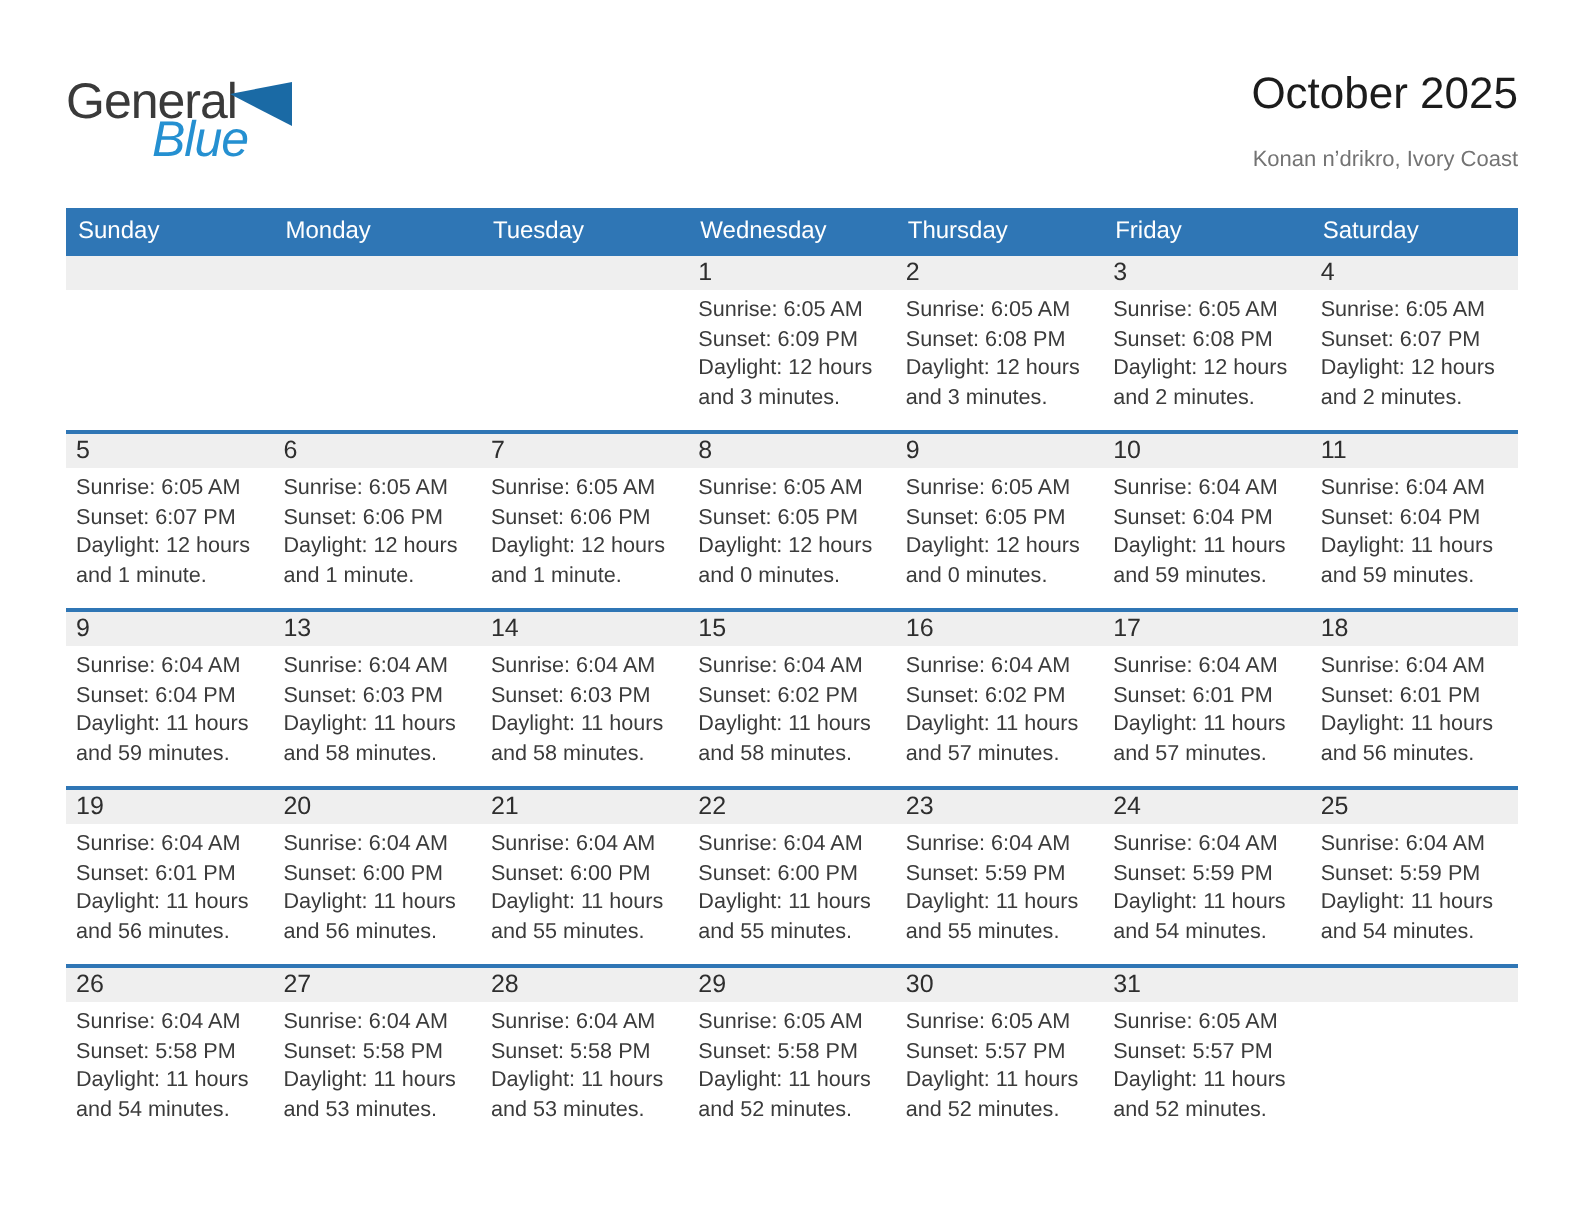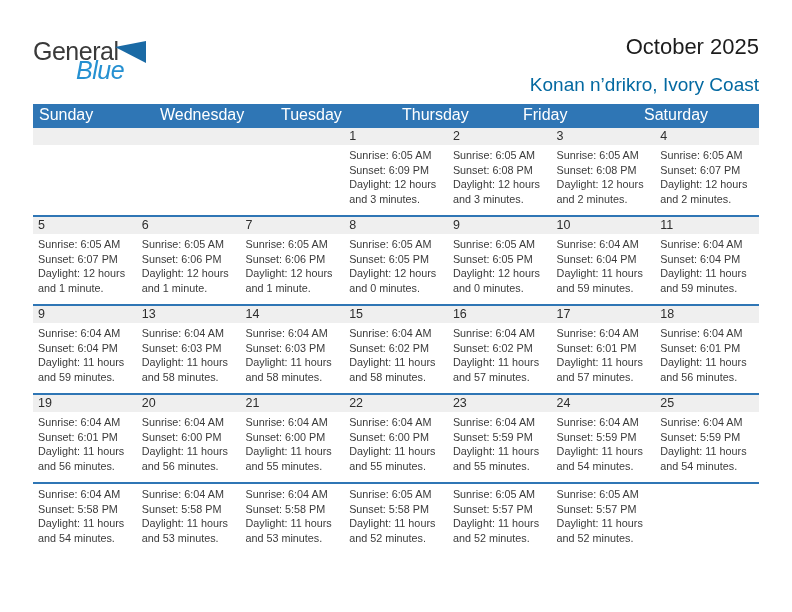--- a/index.html
+++ b/index.html
@@ -9,26 +9,26 @@
 
   
   .logo { position:absolute; left:33px; top:38px; width:120px; height:52px; }
   .logo-general { font-size:25px; color:#3a3a3a; letter-spacing:-0.5px; line-height:26px; }
   .logo-tri { position:absolute; left:82px; top:3px; }
   .logo-tri polygon { fill:#1a6aa5; }
   .logo-blue { font-size:25px; color:#2590d1; letter-spacing:-0.5px; line-height:24px; margin-left:43px; margin-top:-6px;font-style:italic; }
 
   
   .title { position:absolute; right:33px; top:34px; font-size:22px; color:#1c1c1c; text-align:right; }
-  .subtitle { position:absolute; right:33px; top:74px; font-size:19px; color:#0369a1; text-align:left; }
+  .subtitle { position:absolute; right:33px; top:74px; font-size:11px; color:#737373; text-align:left; }
 
   
   .grid { position:absolute; left:33px; top:104px; width:726px; }
   .hrow { display:flex; height:22px; background:var(--header-blue,#2f76b5); }
-  .hcell { flex:1; color:#ffffff; font-size:16px; line-height:22px; padding-left:6px;
+  .hcell { flex:1; color:#ffffff; font-size:12px; line-height:22px; padding-left:6px;
            overflow:hidden; white-space:nowrap; }
   .week { border-top:2px solid var(--line-blue,#2f76b5); }
   .band { display:flex; height:17px; background:var(--band-gray,#efefef); }
   .daynum { flex:1; font-size:12.5px; line-height:17px; padding-left:5px; color:#2e2e2e; }
   .wbody { display:flex; min-height:70px; }
   .cellinfo { flex:1; padding:3px 6px 0 5px; font-size:10.8px; line-height:14.6px; color:#3b3b3b; }
   .cellinfo .line { white-space:nowrap; overflow:hidden; }
 </style>
 </head>
 <body>
@@ -42,22 +42,23 @@
       </svg>
     <div class="logo-blue">Blue</div>
   </div>
 
   <div class="title">October 2025</div>
   <div class="subtitle">Konan n’drikro, Ivory Coast</div>
 
   <div class="grid">
     <div class="hrow">
         <div class="hcell">Sunday</div>
+        <div class="hcell">Monday</div>
+        <div class="hcell">Tuesday</div>
         <div class="hcell">Wednesday</div>
-        <div class="hcell">Tuesday</div>
         <div class="hcell">Thursday</div>
         <div class="hcell">Friday</div>
         <div class="hcell">Saturday</div>
       </div>
 
   <div class="week">
         <div class="band">
           <div class="daynum"></div>
           <div class="daynum"></div>
           <div class="daynum"></div>
@@ -255,20 +256,29 @@
           </div>
           <div class="cellinfo">
             <div class="line">Sunrise: 6:04 AM</div>
             <div class="line">Sunset: 5:59 PM</div>
             <div class="line">Daylight: 11 hours</div>
             <div class="line">and 54 minutes.</div>
           </div>
         </div>
       </div>
       <div class="week">
+        <div class="band">
+          <div class="daynum">26</div>
+          <div class="daynum">27</div>
+          <div class="daynum">28</div>
+          <div class="daynum">29</div>
+          <div class="daynum">30</div>
+          <div class="daynum">31</div>
+          <div class="daynum"></div>
+        </div>
         <div class="wbody">
           <div class="cellinfo">
             <div class="line">Sunrise: 6:04 AM</div>
             <div class="line">Sunset: 5:58 PM</div>
             <div class="line">Daylight: 11 hours</div>
             <div class="line">and 54 minutes.</div>
           </div>
           <div class="cellinfo">
             <div class="line">Sunrise: 6:04 AM</div>
             <div class="line">Sunset: 5:58 PM</div>

